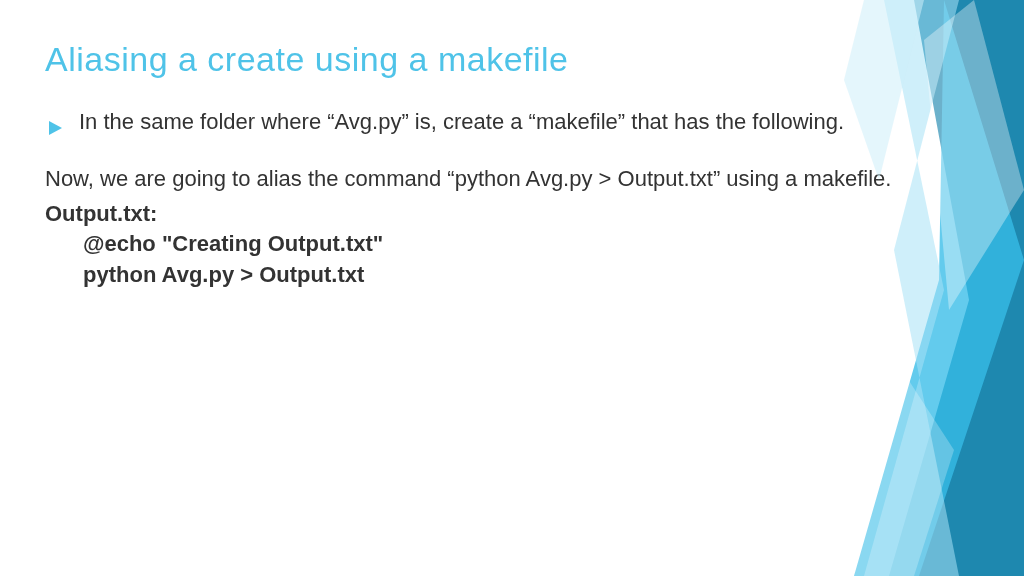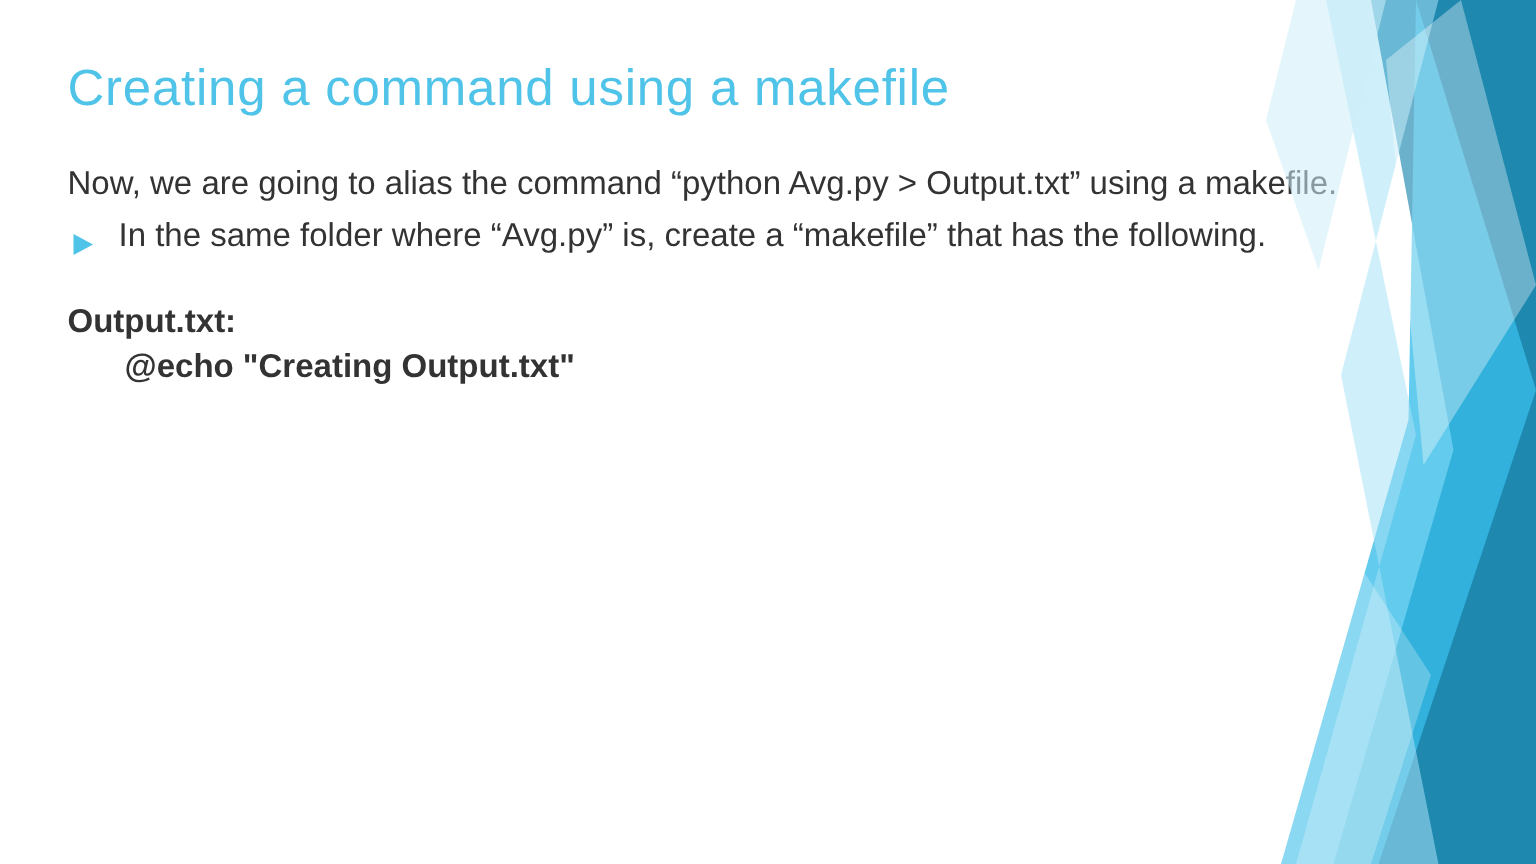--- a/index.html
+++ b/index.html
@@ -79,36 +79,37 @@
       width: 230px;
       height: 576px;
       pointer-events: none;
     }
   </style>
 </head>
 <body>
 
 <div class="slide-container">
 
-  <h1 class="title">Creating a command using  a makefile</h1>
-
-  <div class="body-text intro">Now, we are going to alias the command “python Avg.py &gt; Output.txt” using a makefile.</div>
+  <h1 class="title">Aliasing a create using  a makefile</h1>
 
   <div class="body-text bullet-row">
     <span class="bullet-icon">
       <svg viewBox="0 0 16 16">
         <polygon points="2,1 15,8 2,15" fill="#4fc3e8"></polygon>
       </svg>
     </span>
     <span class="bullet-text">In the same folder where “Avg.py” is, create a “makefile” that has the following.</span>
   </div>
 
+  <div class="body-text intro">Now, we are going to alias the command “python Avg.py &gt; Output.txt” using a makefile.</div>
+
   <div class="body-text code-block">
     <div>Output.txt:</div>
     <div class="code-indent">@echo "Creating Output.txt"</div>
+    <div class="code-indent">python Avg.py &gt; Output.txt</div>
   </div>
 
 
 </div>
 
 <div class="decorative-triangles">
   <svg viewBox="0 0 230 576" preserveAspectRatio="none">
 
     <polygon points="230,0 230,576 95,576 175,300 120,0" fill="#0b7ea8" opacity="0.92"></polygon>
 

